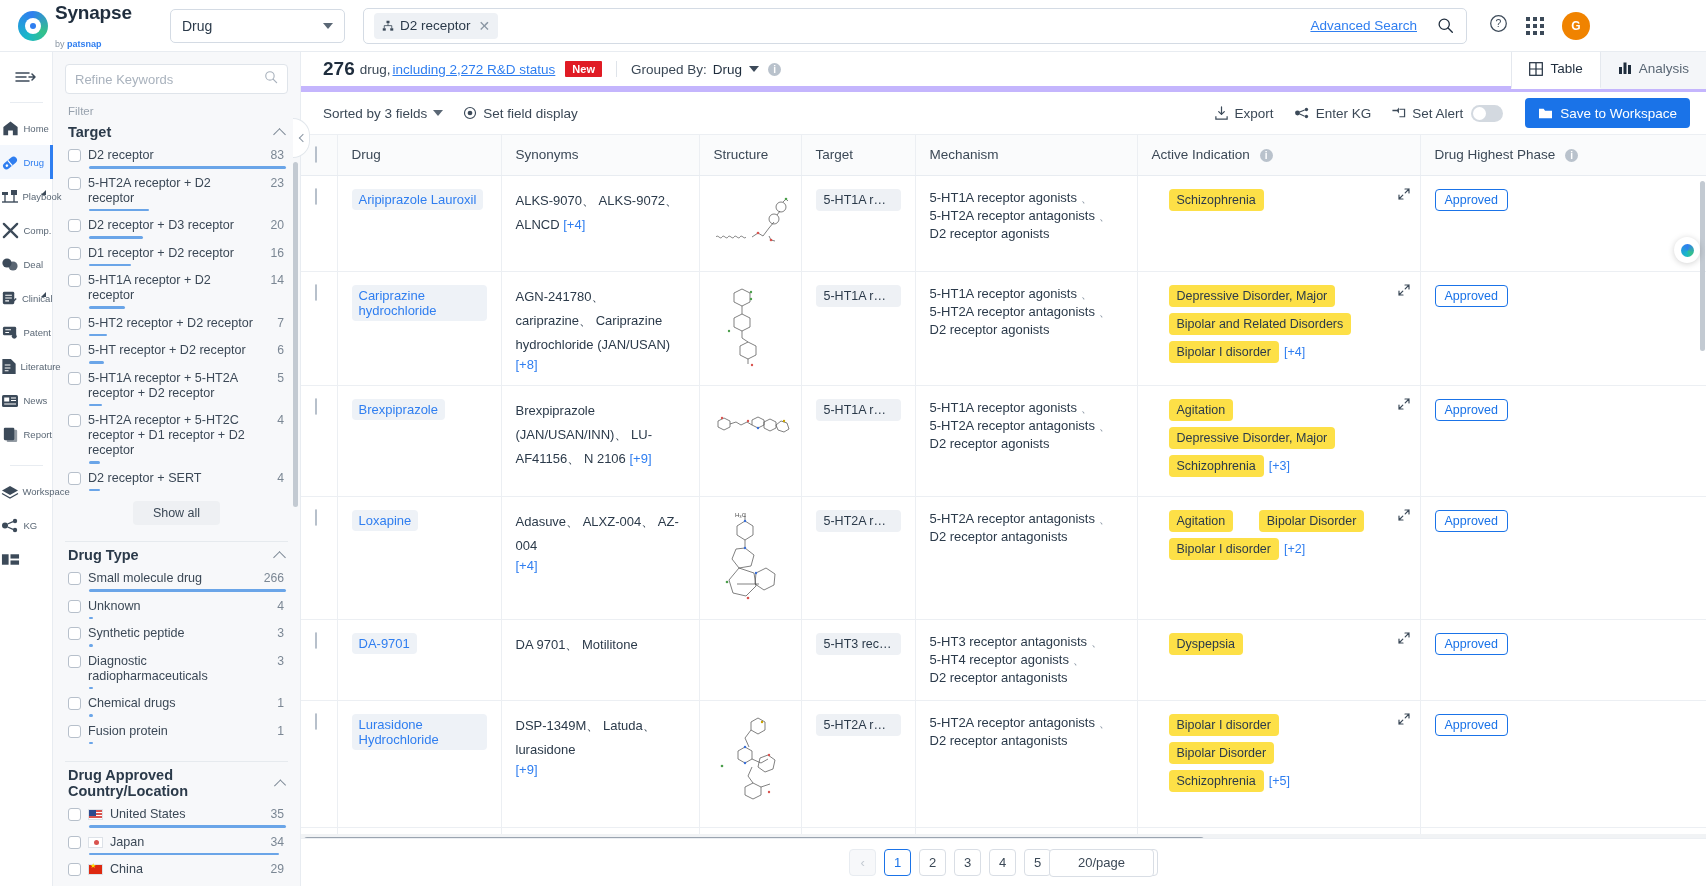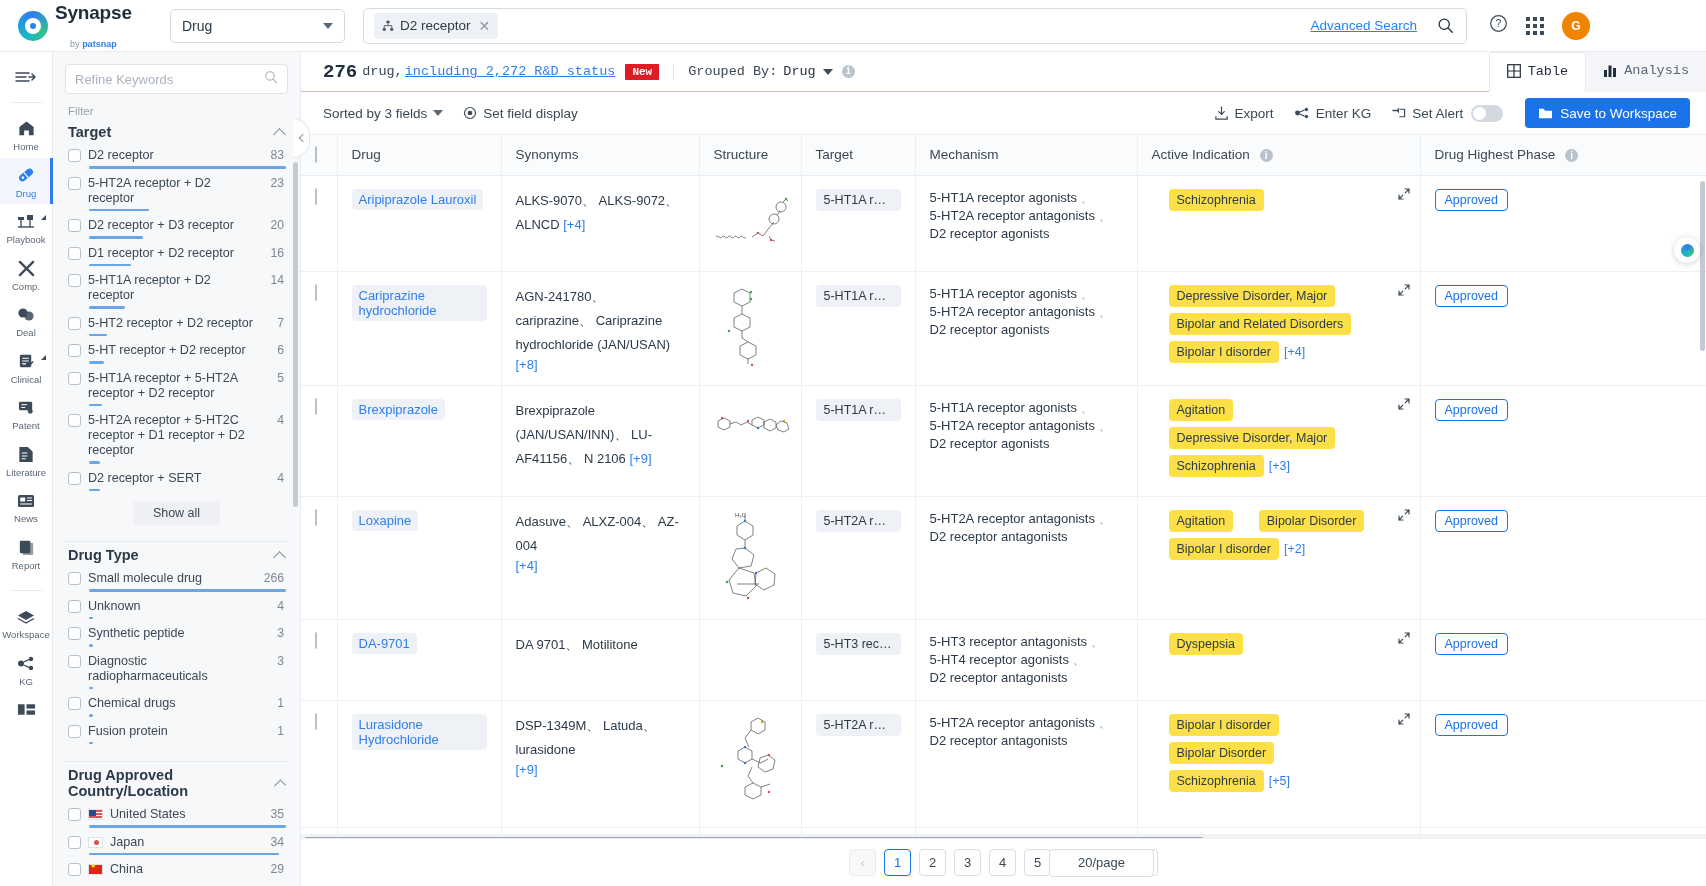--- a/index.html
+++ b/index.html
@@ -27,21 +27,21 @@
   .logo-mark::after {
     content: ""; position: absolute; left: 7px; top: 7px; width: 16px; height: 16px;
     border-radius: 50%; background: #fff;
   }
   .logo-mark::before {
     content: ""; position: absolute; left: 12px; top: 12px; width: 6px; height: 6px;
     border-radius: 50%; background: #2f7ef0; z-index: 2;
   }
   .logo-text { margin-left: 7px; line-height: 1; }
   .logo-name { font-size: 19px; font-weight: 600; color: #1f2d3d; letter-spacing: -.2px; }
-  .logo-sub { font-size: 9px; color: #8a96a3; margin-top: 18px; text-align: center; }
+  .logo-sub { font-size: 9px; color: #8a96a3; margin-top: 18px; }
   .logo-sub b { color: #2f7ef0; font-weight: 700; }
 
   .type-select {
     margin-left: 14px; width: 175px; height: 34px; border: 1px solid #d4dbe4;
     border-radius: 5px; display: flex; align-items: center; padding: 0 11px;
     font-size: 14px; color: #2b3a4a; background: #fff; justify-content: space-between;
     cursor: pointer;
   }
   .caret-dn { width:0;height:0;border-left:5px solid transparent;border-right:5px solid transparent;border-top:6px solid #5a6775; }
 
@@ -70,21 +70,21 @@
 
   
   .leftnav {
     position: absolute; top: 52px; left: 0; width: 53px; height: 834px;
     background: #fff; border-right: 1px solid #e8ecf1; z-index: 20;
     display: flex; flex-direction: column; align-items: center; padding-top: 12px;
   }
   .nav-collapse { width: 100%; display:flex; justify-content:center; padding: 6px 0 14px 0; cursor:pointer; }
   .nav-sep { width: 33px; height: 1px; background: #e8ecf1; margin: 4px 0 8px 0; }
   .nav-item {
-    width: 53px; padding: 7px 0 6px 0; display: flex; flex-direction: column; align-items: center;
+    width: 53px; padding: 7px 0 6px 0; display: flex; flex-direction: row; align-items: center;
     gap: 3px; cursor: pointer; position: relative; color: #4b5866;
   }
   .nav-item .nav-lbl { font-size: 9.5px; color: #5a6775; line-height: 1; }
   .nav-item.active { background: #f3f7fd; }
   .nav-item.active .nav-lbl { color: #2f7ef0; }
   .nav-item.active::after {
     content: ""; position: absolute; right: 0; top: 0; bottom: 0; width: 3px; background: #2f7ef0;
   }
   .nav-ico { width: 21px; height: 21px; display: flex; align-items: center; justify-content: center; }
   .nav-ico svg { display: block; }
@@ -147,22 +147,21 @@
   }
   .panel-collapse .chev-l { width: 6px; height: 6px; border-left: 1.4px solid #8a96a3; border-bottom: 1.4px solid #8a96a3; transform: rotate(45deg); margin-left:3px; }
 
   .fscrollbar { position: absolute; right: 2px; top: 110px; width: 5px; height: 345px; background: #c3cad2; border-radius: 3px; }
 
   
   .main { position: absolute; top: 52px; left: 301px; width: 1405px; height: 834px; background: #fff; }
 
   .res-head {
     height: 40px; display: flex; align-items: center; padding: 0 0 0 22px;
-    border-bottom: 1px solid #c4b5fd;
-    font-family: Liberation Mono, monospace;
+    border-bottom: 6px solid #c4b5fd;
   }
   .res-count { font-size: 19px; font-weight: 600; color: #1f2d3d; }
   .res-sub { font-size: 13.5px; color: #3b4856; margin-left: 5px; }
   .res-link { font-size: 13.5px; color: #2f7ef0; text-decoration: underline; margin-left: 2px; cursor: pointer; }
   .badge-new {
     background: #e01b24; color: #fff; font-size: 11px; font-weight: 600; border-radius: 1px;
     padding: 2px 7px; margin-left: 10px;
   }
   .vsep { width: 1px; height: 16px; background: #dfe4ea; margin: 0 14px; }
   .grouped { font-size: 13.5px; color: #3b4856; }

